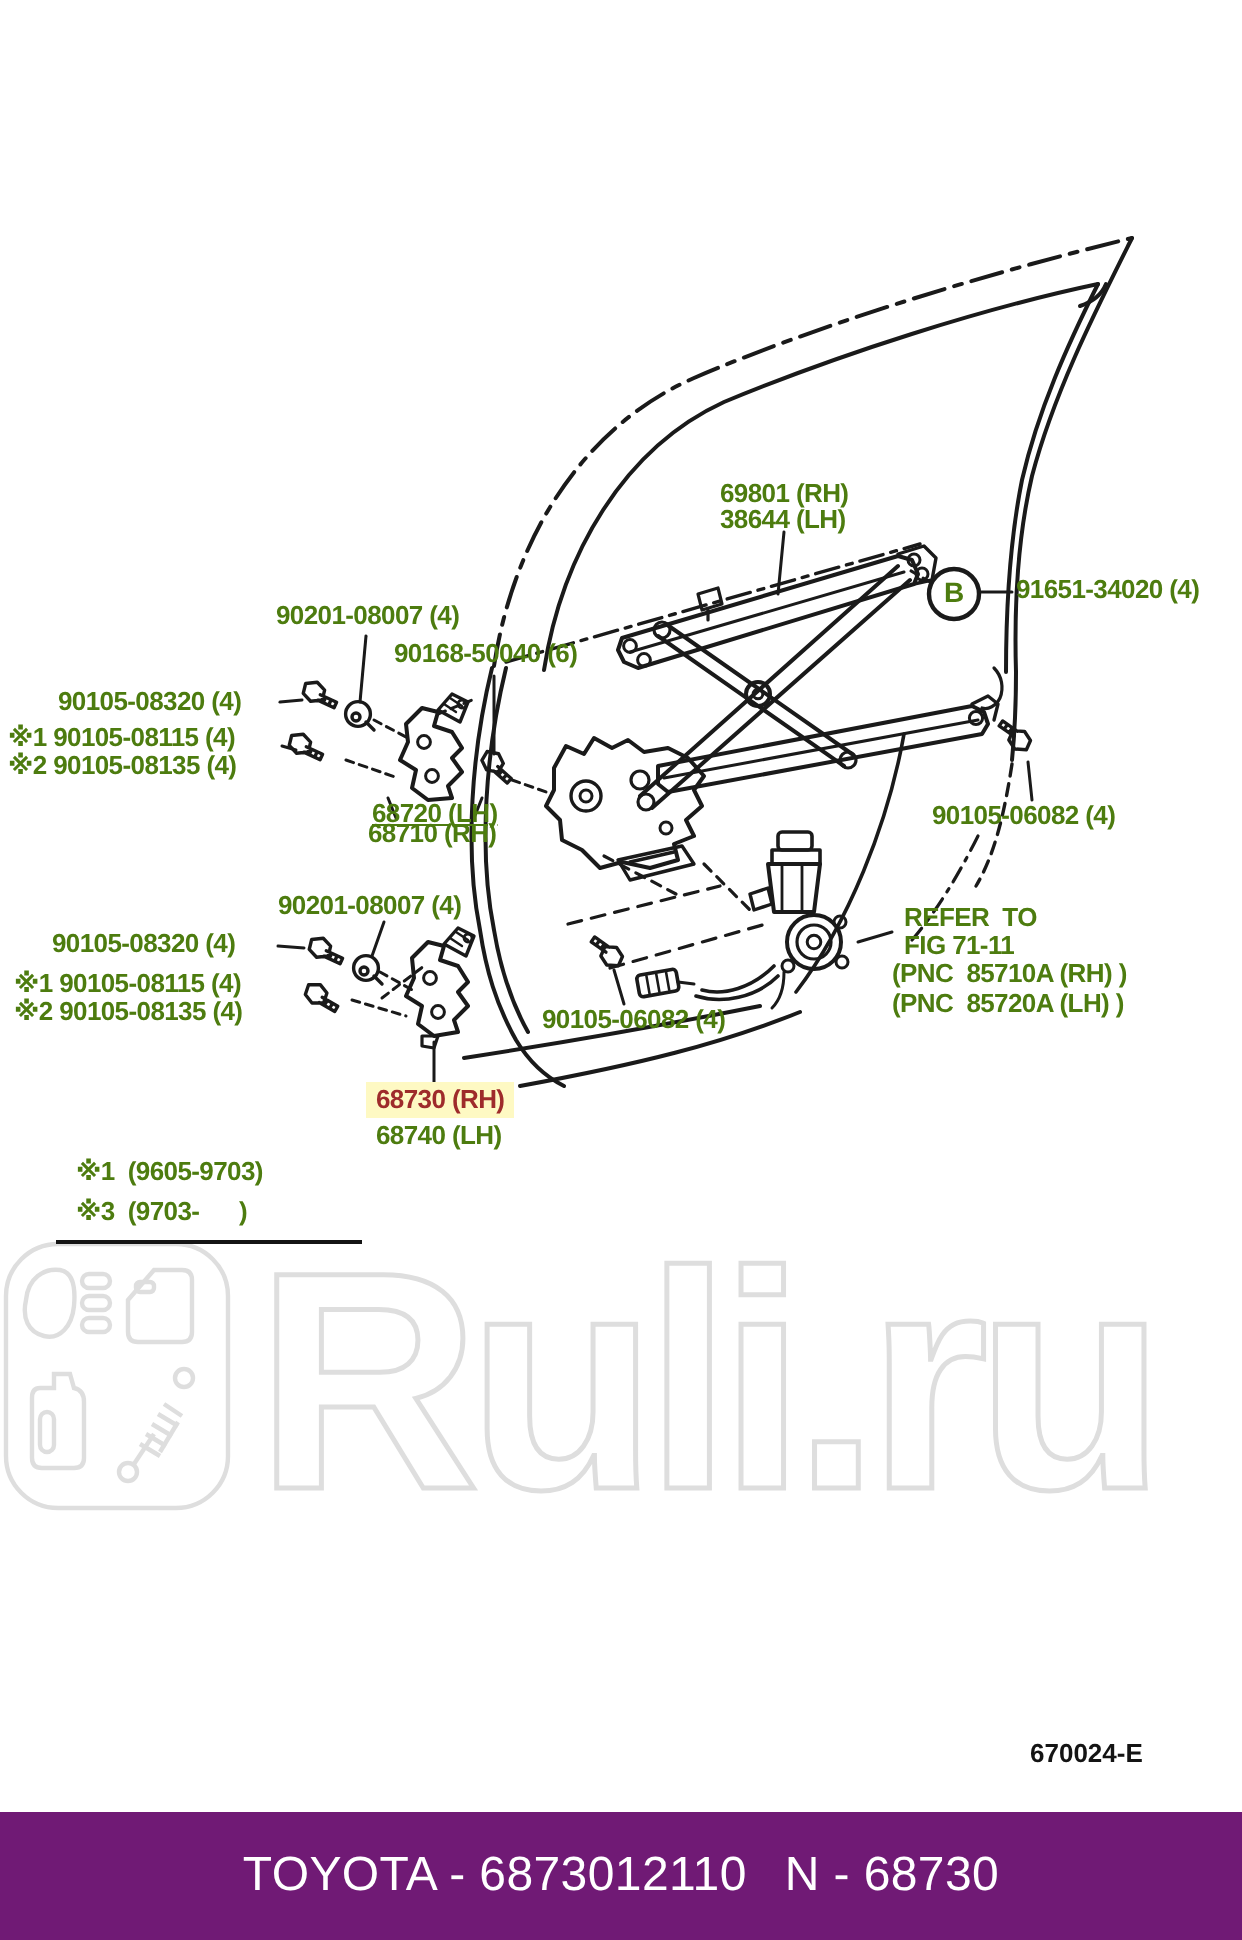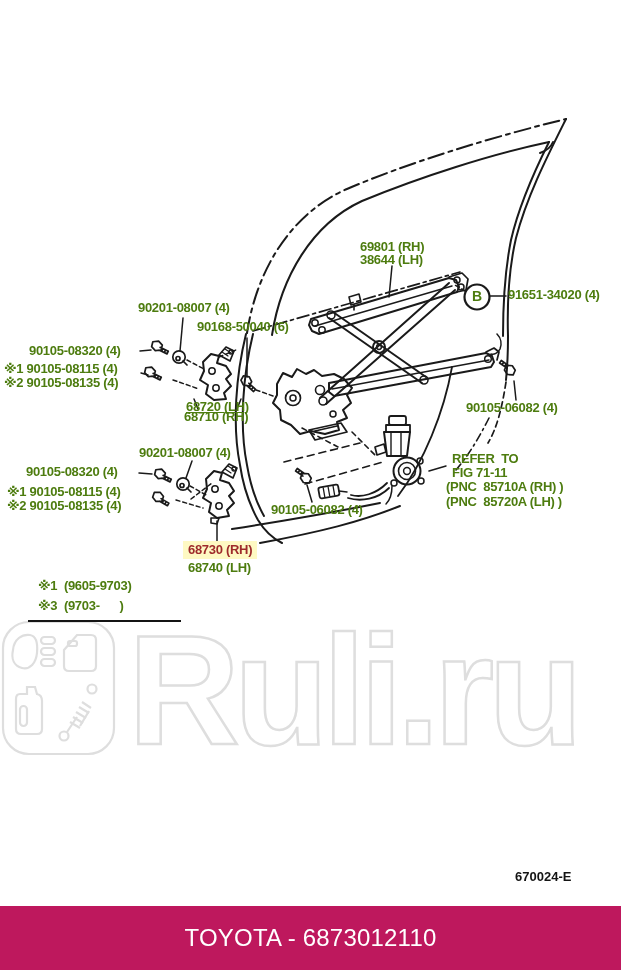--- a/index.html
+++ b/index.html
@@ -8,21 +8,21 @@
   svg{position:absolute;left:0;top:0;}
   #wm-svg{z-index:1;}
   #diagram-svg{z-index:2;}
   .lbl{position:absolute;z-index:3;font-weight:700;font-size:13px;line-height:14px;
        letter-spacing:-0.3px;color:#4d7c0f;white-space:pre;}
   .lbl.hl{background:#fef9c3;color:#9e2b2b;padding:2px 5px 2px 5px;}
   .lbl.bletter{font-size:14px;letter-spacing:0;}
   #fig-code{position:absolute;z-index:3;font-weight:700;font-size:13px;color:#141414;
             white-space:pre;}
   #footer-bar{position:absolute;z-index:4;left:0;top:906px;width:621px;height:64px;
-              background:#be185d;display:flex;align-items:center;justify-content:center;
+              background:#701a75;display:flex;align-items:center;justify-content:center;
               gap:19px;}
   .footer-text{color:#ffffff;font-size:24px;font-weight:400;letter-spacing:0.2px;
                white-space:pre;}
 </style>
 </head>
 <body>
 
 <div id="page">
 
   <svg id="wm-svg" width="621" height="970" viewBox="0 0 621 970">
@@ -245,15 +245,16 @@
     </div>
 
   <div class="lbl bletter" style="left:472px;top:289px;">B</div>
 
   <div style="position:absolute;z-index:3;left:28px;top:620px;width:153px;height:2px;background:#141414;"></div>
 
   <div id="fig-code" style="left:515px;top:859px;margin-top:10px;">670024-E</div>
 
   <div id="footer-bar">
     <span class="footer-text">TOYOTA - 6873012110</span>
+    <span class="footer-text">N - 68730</span>
   </div>
 
 </div>
 
 </body></html>

